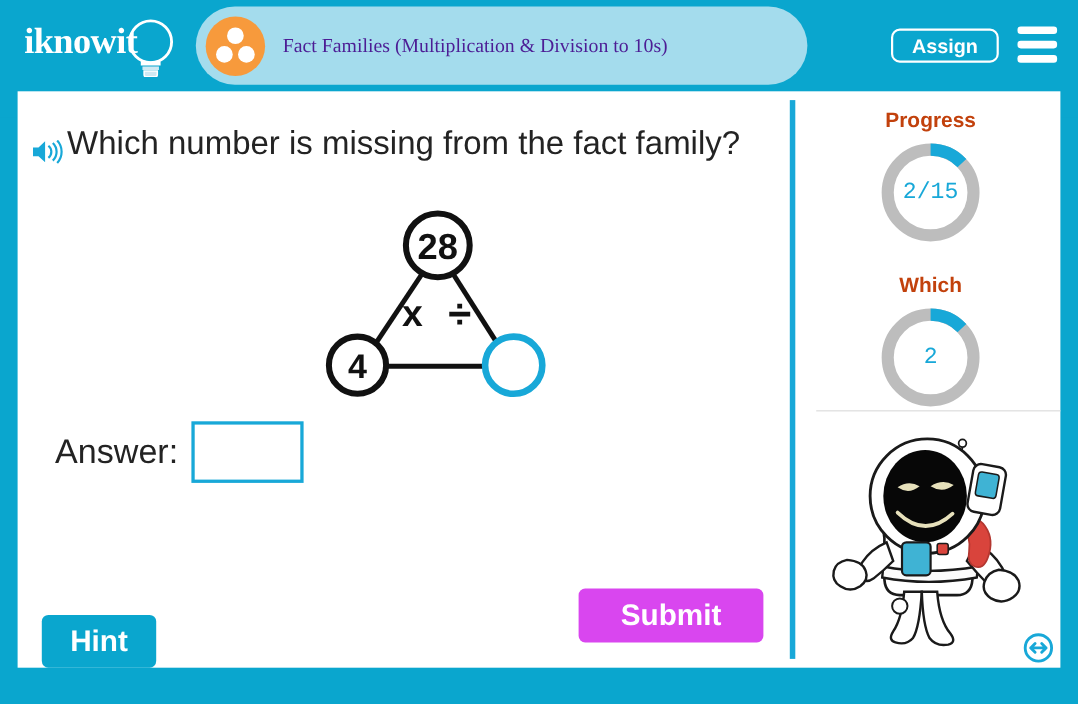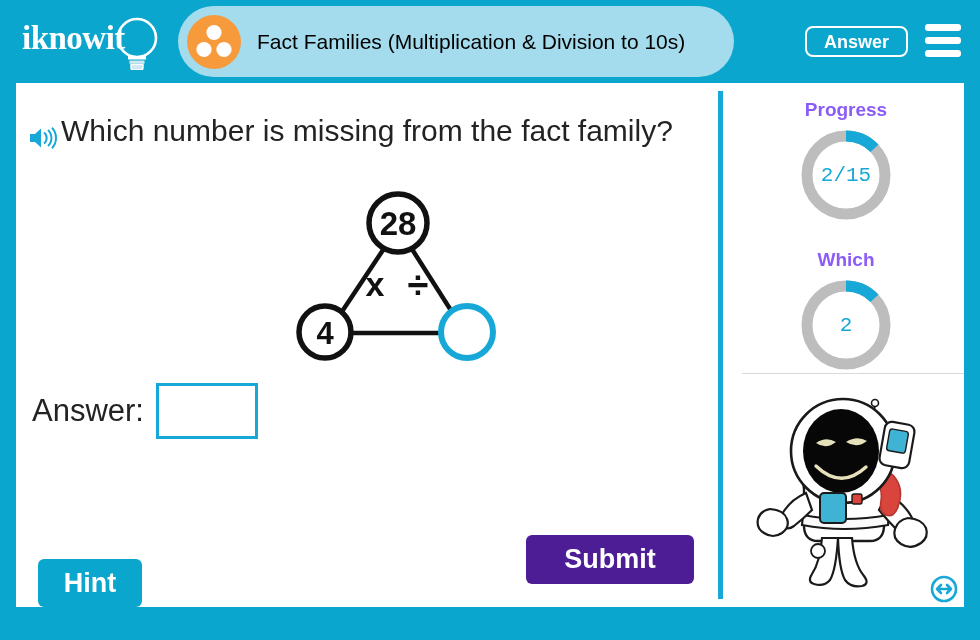--- a/index.html
+++ b/index.html
@@ -59,25 +59,25 @@
     display: flex;
     align-items: center;
   }
   .title-dot-icon {
     flex: 0 0 auto;
     width: 58px; height: 58px;
     margin-left: 7px;
     position: relative;
   }
   .title-text {
-    font-size: 21px;
-    color: #000000;
+    font-size: 18px;
+    color: #4c1d95;
     margin-left: 14px;
     white-space: nowrap;
-    font-family: Liberation Sans, sans-serif;
+    font-family: Liberation Serif, serif;
   }
 
   .assign-btn {
     position: absolute;
     right: 72px; top: 26px;
     height: 31px;
     padding: 0 17px;
     border: 2px solid #ffffff;
     border-radius: 8px;
     background: transparent;
@@ -142,21 +142,21 @@
   
   .fact-triangle {
     position: absolute;
     left: 265px; top: 100px;
     width: 230px; height: 185px;
   }
 
   
   .answer-row {
     position: absolute;
-    left: 16px; top: 300px;
+    left: 34px; top: 300px;
     display: flex;
     align-items: center;
   }
   .answer-label {
     font-size: 31px;
     color: #232323;
     font-family: "Liberation Sans", sans-serif;
   }
   .answer-box {
     width: 102px;
@@ -184,40 +184,40 @@
     font-size: 27px;
     font-weight: bold;
     cursor: pointer;
     font-family: "Liberation Sans", sans-serif;
     margin-top: 24px;
   }
   .submit-btn {
     position: absolute;
     left: 510px; top: 452px;
     width: 168px; height: 49px;
-    background: #4c1d95;
+    background: #d946ef;
     border: none;
     border-radius: 6px;
     color: #ffffff;
     font-size: 27px;
     font-weight: bold;
     cursor: pointer;
     font-family: "Liberation Sans", sans-serif;
   }
 
   
   .sidebar {
     position: absolute;
     left: 712px; top: 0;
     width: 236px;
     height: 524px;
   }
   .meter-title {
     text-align: center;
-    color: #8b5cf6;
+    color: #c2410c;
     font-size: 19px;
     font-weight: bold;
     font-family: "Liberation Sans", sans-serif;
   }
   .ring-wrap {
     position: relative;
     width: 100px; height: 100px;
     margin: 4px auto 0 auto;
   }
   .ring-value {
@@ -272,21 +272,21 @@
         <svg viewBox="0 0 58 58" width="58" height="58">
           <circle cx="29" cy="29" r="27" fill="#f79a3c"></circle>
           <circle cx="29" cy="19.5" r="7.6" fill="#ffffff"></circle>
           <circle cx="19" cy="36.5" r="7.6" fill="#ffffff"></circle>
           <circle cx="39" cy="36.5" r="7.6" fill="#ffffff"></circle>
         </svg>
       </div>
       <div class="title-text">Fact Families (Multiplication &amp; Division to 10s)</div>
     </div>
 
-    <button class="assign-btn">Answer</button>
+    <button class="assign-btn">Assign</button>
 
     <div class="hamburger">
       <span></span>
       <span></span>
       <span></span>
     </div>
   </div>
 
   <div class="panel">
 

